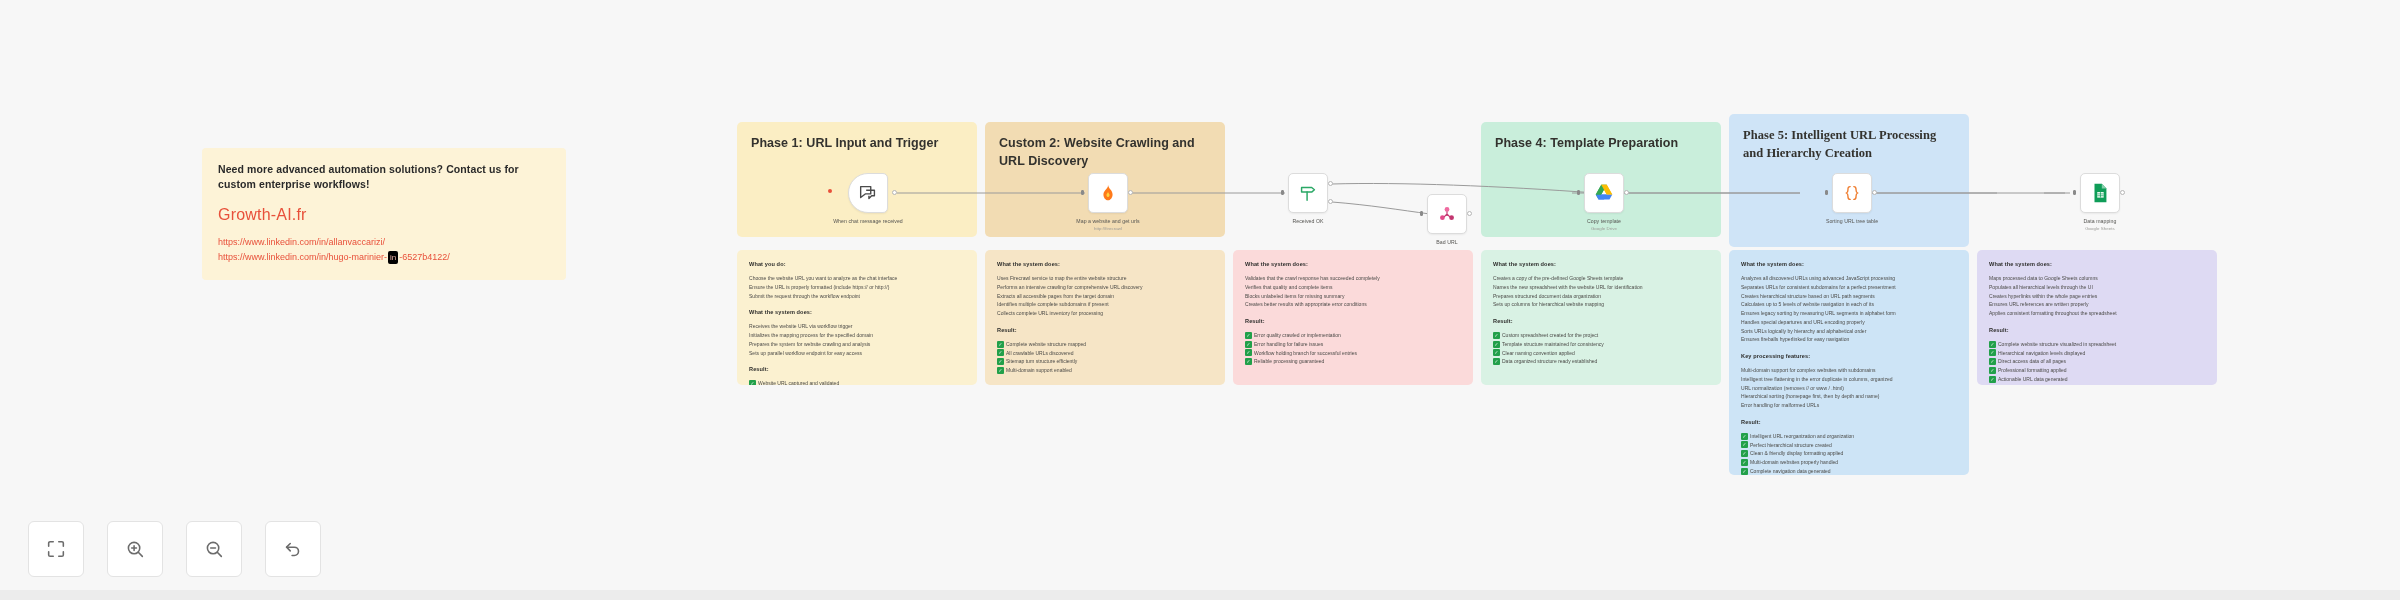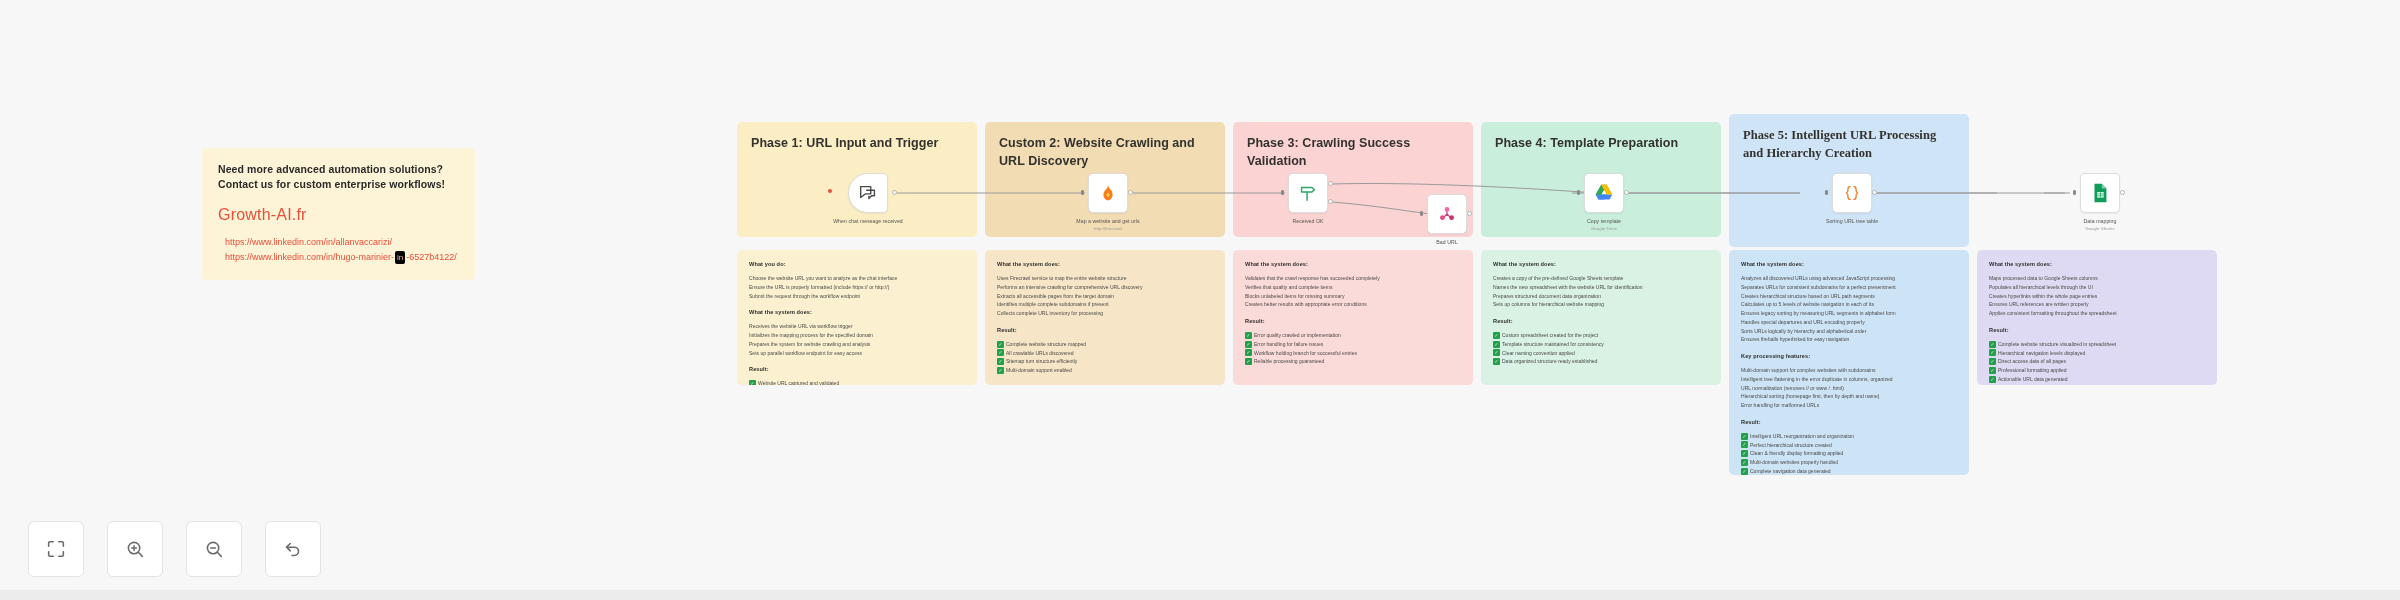--- a/index.html
+++ b/index.html
@@ -11,21 +11,21 @@
   }
   #canvas {
     position: relative;
     width: 2400px; height: 600px;
     background: #f7f7f7;
   }
   
   #info-note {
     position: absolute;
     left: 202px; top: 148px;
-    width: 273px; height: 132px;
+    width: 364px; height: 132px;
     background: #fdf3d7;
     border-radius: 4px;
     padding: 14px 16px 26px 16px;
   }
   #info-note .lead {
     font-size: 10.5px;
     font-weight: 700;
     color: #2a2a2a;
     line-height: 1.45;
     letter-spacing: .1px;
@@ -39,21 +39,20 @@
   }
   #info-note .links { margin-top: 11px; }
   #info-note .links a {
     display: block;
     font-size: 9px;
     color: #e8503a;
     text-decoration: none;
     line-height: 1.65;
     white-space: nowrap;
     overflow: hidden;
-    margin-left: 7px;
   }
   #info-note .links a .em-badge {
     display: inline-block;
     background: #000000;
     color: #f2b6aa;
     border-radius: 2px;
     padding: 0 2px;
     margin: 0 1px;
     font-size: 8px;
   }
@@ -287,23 +286,20 @@
           <span class="check">✓</span>
           <span>Sitemap turn structure efficiently</span>
         </li>
       <li>
           <span class="check">✓</span>
           <span>Multi-domain support enabled</span>
         </li>
     </ul>
   </div>
 
-  <div class="phase-card" id="card-3" style="left:1233px; top:122px; width:240px; height:115px; background:#fbd3d3;">
-    <div class="phase-title">Phase 3: Crawling Success Validation</div>
-  </div>
   <div class="port sq" style="left:1281px; top:190px;"></div>
   <div class="node" style="left:1288px; top:173px;">
     <svg class="glyph" viewBox="0 0 24 24">
       <path d="M5 6h11l3 2.5-3 2.5H5z" fill="none" stroke="#2aa866" stroke-width="1.6" stroke-linejoin="round"></path>
       <path d="M11 11v9" stroke="#2aa866" stroke-width="1.6" stroke-linecap="round"></path>
     </svg>
   </div>
   <div class="port" style="left:1328px; top:181px;"></div>
   <div class="port" style="left:1328px; top:199px;"></div>
   <div class="node-label" style="left:1243px; top:218px;">

